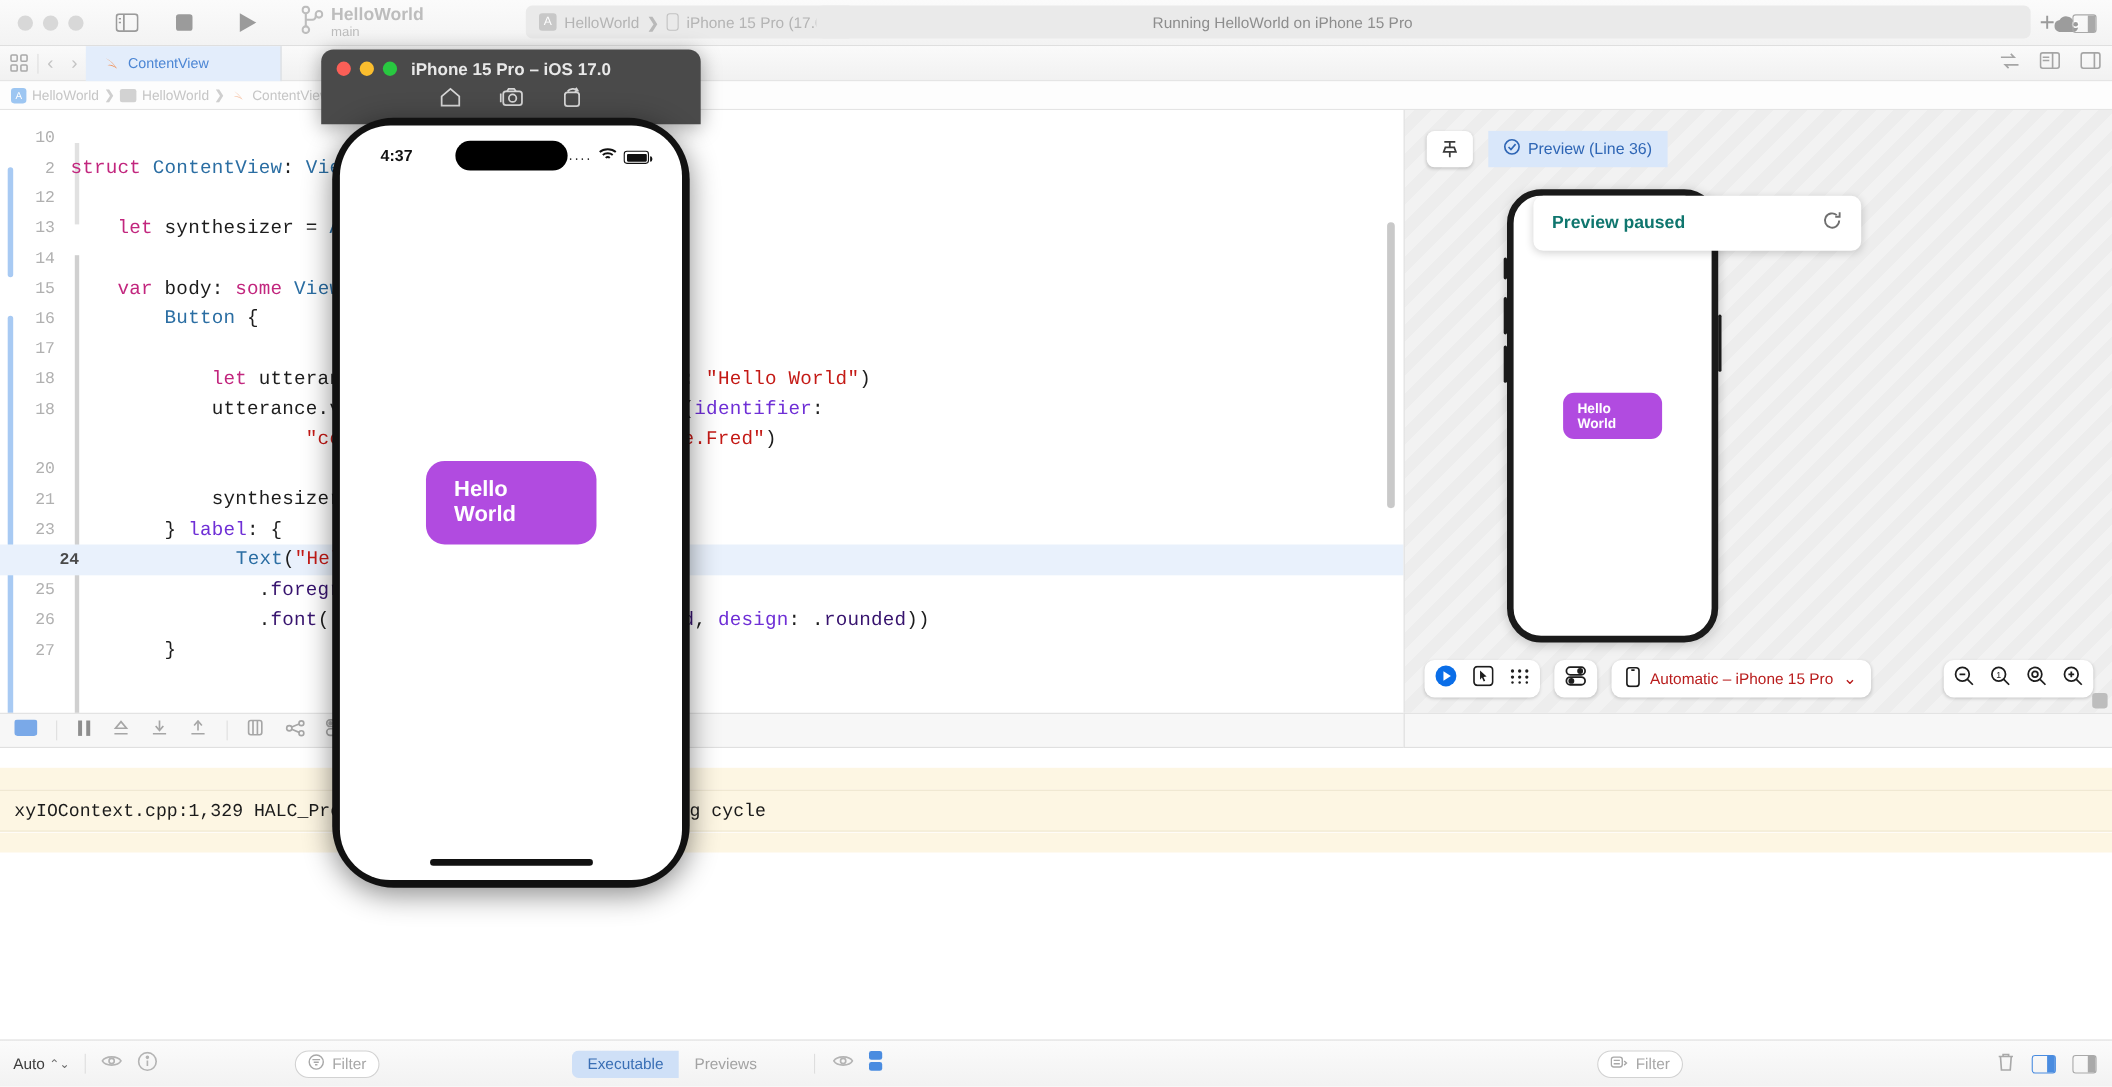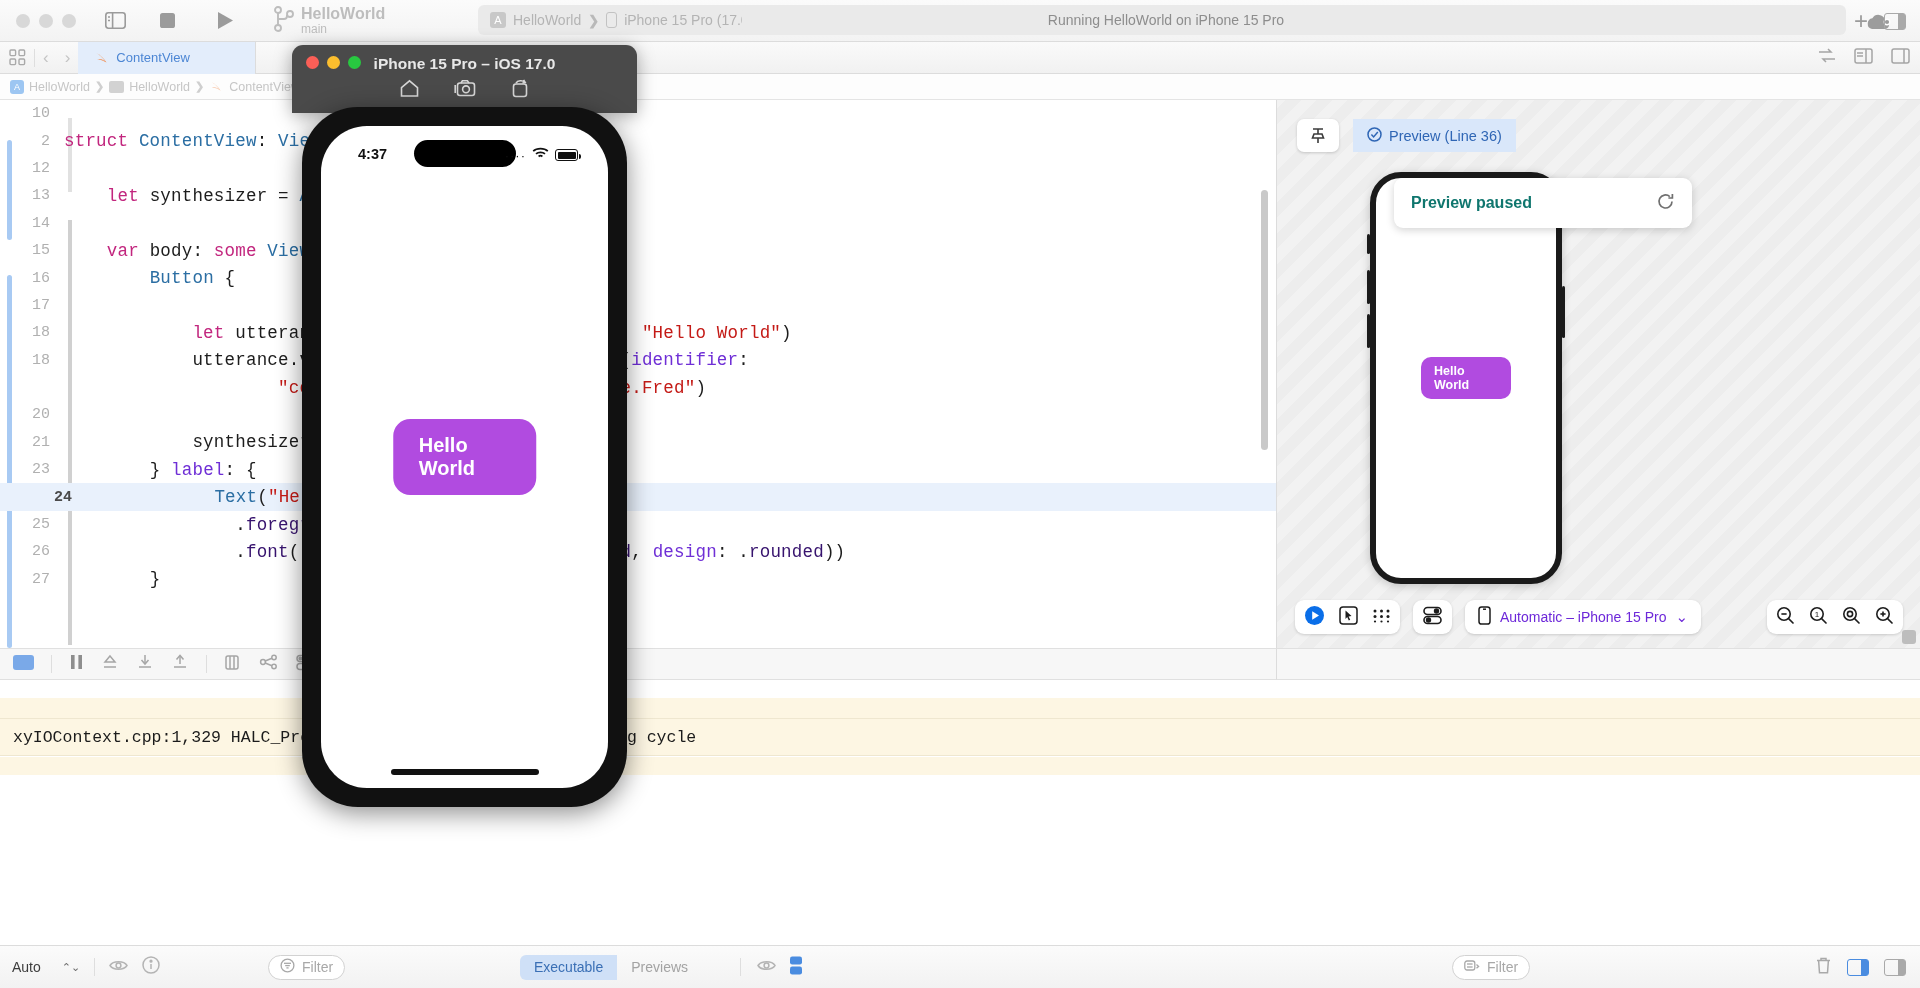--- a/index.html
+++ b/index.html
@@ -83,21 +83,21 @@
     font-size:12.5px; color:#c6c6c6;
   }
   .crumb { display:flex; align-items:center; gap:5px; }
   .crumb-sep { color:#cfcfcf; font-weight:700; font-size:11px;}
   .cico-app { width:14px; height:14px; border-radius:3px; background:#9dc6f2; color:#fff;
               display:flex;align-items:center;justify-content:center;font-size:9px;}
   .cico-folder { width:15px; height:12px; background:#d2d2d2; border-radius:2px; }
 
   
   .editor {
-    position:absolute; left:0; top:100px; width:1276px; height:548px;
+    position:absolute; left:0; top:112px; width:1276px; height:548px;
     background:#ffffff; overflow:hidden;
   }
   .gutter-strip { position:absolute; left:0; top:0; width:14px; height:548px; }
   .chg-bar { position:absolute; left:7px; width:5px; background:#a8caf3; border-radius:3px; }
   .code-lines { position:absolute; left:0; top:0; width:1276px; }
   .cline { height:27.4px; display:flex; align-items:center; position:relative; }
   .cline.hl { background:#e9f1fc; }
   .lnum { width:64px; text-align:right; padding-right:14px;
           font-family:"Liberation Mono", monospace; font-size:15px; color:#b0b0b0; }
   .cline.hl .lnum { color:#4a4a4a; font-weight:700;margin-left:22px; }
@@ -136,21 +136,21 @@
     white-space:pre; padding-left:13px;
   }
   .log-band { position:absolute; left:0; width:1920px; height:26px; background:#fdf6e3; }
 
   
   .bottombar {
     position:absolute; left:0; top:945px; width:1920px; height:43px;
     background:linear-gradient(#fbfbfb,#f2f2f2); border-top:1px solid #dcdcdc;
     display:flex; align-items:center;
   }
-  .auto-box { display:flex; align-items:center; gap:21px; margin-left:12px;
+  .auto-box { display:flex; align-items:center; gap:4px; margin-left:12px;
               font-size:14px; color:#3d3d3d; }
   .bb-ico { color:#b4b4b4; }
   .filter-field {
     display:flex; align-items:center; gap:7px; height:25px;
     border:1px solid #d2d2d2; border-radius:13px; background:#fff; padding:0 11px;
     color:#a8a8a8; font-size:14px;
   }
   .seg {
     display:flex; height:25px; border-radius:6px; overflow:hidden; font-size:14px;
   }
@@ -192,21 +192,21 @@
     display:flex; align-items:center; padding:0 17px;
   }
   .paused-title { font-size:16px; font-weight:700; color:#0f766e; }
   .refresh-ico { margin-left:auto; color:#6f6f6f; }
 
   .canvas-toolbar { position:absolute; left:18px; bottom:14px; display:flex; align-items:center; gap:13px; }
   .ct-group {
     height:34px; background:#fff; border-radius:9px; box-shadow:0 1px 3px rgba(0,0,0,.16);
     display:flex; align-items:center; padding:0 9px; gap:14px;
   }
-  .ct-device { padding:12px 13px; gap:9px; font-size:14px; color:#6d28d9;text-align:right; }
+  .ct-device { padding:12px 13px; gap:9px; font-size:14px; color:#b91c1c;text-align:right; }
   .zoom-group { position:absolute; right:17px; bottom:14px; }
   .canvas-scroll { position:absolute; right:4px; bottom:4px; width:14px; height:14px;
                    background:#bdbdbd; border-radius:3px; }
 
   
   .rpanel-status {
     position:absolute; left:1276px; top:648px; width:644px; height:32px;
     background:#f7f7f7; border-top:1px solid #e0e0e0; border-bottom:1px solid #e0e0e0;
     border-left:1px solid #dcdcdc;
   }
@@ -231,21 +231,21 @@
   .sim-lights { position:absolute; left:14px; top:11px; display:flex; gap:8px; }
   .sl { width:13px; height:13px; border-radius:50%; }
   .sim-title {
     position:absolute; left:0; right:0; top:10px; text-align:center;
     font-size:15.5px; font-weight:700; color:#e8e8e8;
   }
   .sim-tools { position:absolute; left:0; right:0; top:34px;
                display:flex; justify-content:center; gap:34px; color:#d6d6d6; }
   .sim-device {
     position:absolute; left:10px; top:62px; width:325px; height:700px;
-    background:#111; border-radius:56px; padding:19px;
+    background:#111; border-radius:56px; padding:7px;
     box-shadow:0 6px 26px rgba(0,0,0,.45);
   }
   .sim-screen {
     width:100%; height:100%; background:#fff; border-radius:46px;
     position:relative; overflow:hidden;
   }
   .dyn-island {
     position:absolute; left:50%; top:14px; transform:translateX(-50%);
     width:102px; height:27px; background:#000; border-radius:16px;
   }

